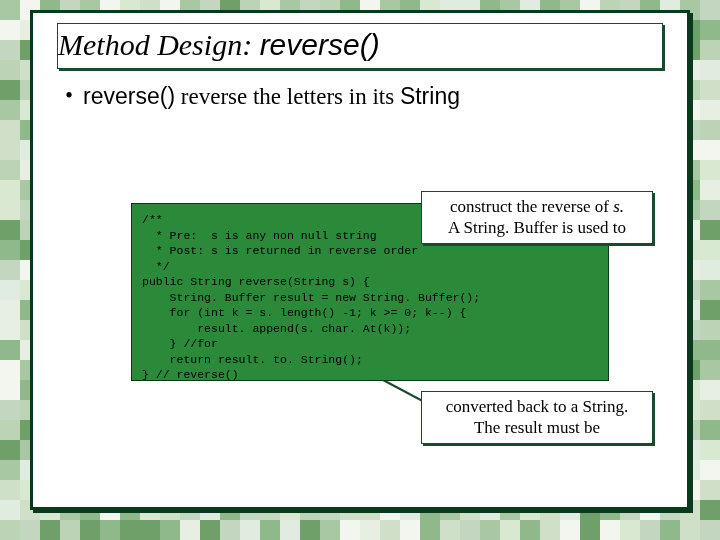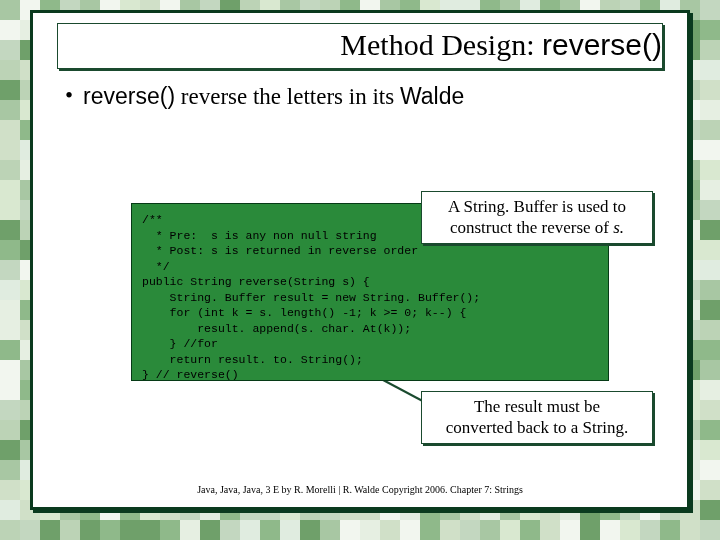--- a/index.html
+++ b/index.html
@@ -20,23 +20,24 @@
     left: 30px; top: 10px;
     width: 660px; height: 500px;
     background: #fff;
     border: 3px solid #0a3a1e;
     box-shadow: 3px 3px 0 #0a3a1e;
   }
   .title-box {
     margin: 10px 24px 8px 24px;
     border: 1px solid #1a4a2e;
     box-shadow: 2px 2px 0 #1a4a2e;
-    text-align: right;
+    text-align: left;
     padding: 4px 0 6px 0;
     font-size: 30px;
+    font-style: italic;
   }
   .title-box .serif { font-family: Georgia, serif; }
   .title-box .sans { font-family: Arial, Helvetica, sans-serif; font-weight: 400; }
   .bullet {
     margin: 14px 28px 2px 28px;
     font-size: 23px;
     display: flex;
   }
   .bullet .dot { margin: 0 10px 0 4px; }
   .bullet .sans { font-family: Arial, Helvetica, sans-serif; }
@@ -1067,45 +1068,44 @@
 
 <div class="slide">
 
   <div class="title-box">
     <span class="serif">Method Design: </span><span class="sans">reverse()</span>
   </div>
 
   <div class="bullet">
     <span class="dot">•</span>
     <span>
-      <span class="sans">reverse()</span><span> reverse the letters in its </span><span class="sans">Walde</span>
+      <span class="sans">reverse()</span><span> reverse the letters in its </span><span class="sans">String</span>
     </span>
   </div>
 
   <div class="conn conn1"></div>
   <div class="conn conn2"></div>
 
   <div class="codebox">/**
   * Pre:  s is any non null string
   * Post: s is returned in reverse order
   */
 public String reverse(String s) {
     String. Buffer result = new String. Buffer();
     for (int k = s. length() -1; k &gt;= 0; k--) {
         result. append(s. char. At(k));
     } //for
     return result. to. String();
 } // reverse()</div>
 
   <div class="annot annot1">
-    <div>A String. Buffer is used to</div>
     <div>
       <span>construct the reverse of </span><span class="it">s.</span>
     </div>
+    <div>A String. Buffer is used to</div>
   </div>
 
   <div class="annot annot2">
+    <div>converted back to a String.</div>
     <div>The result must be</div>
-    <div>converted back to a String.</div>
   </div>
 
-  <div class="footer">Java, Java, Java, 3 E by R. Morelli | R. Walde     Copyright 2006.  Chapter 7: Strings</div>
 </div>
 
 </body></html>

